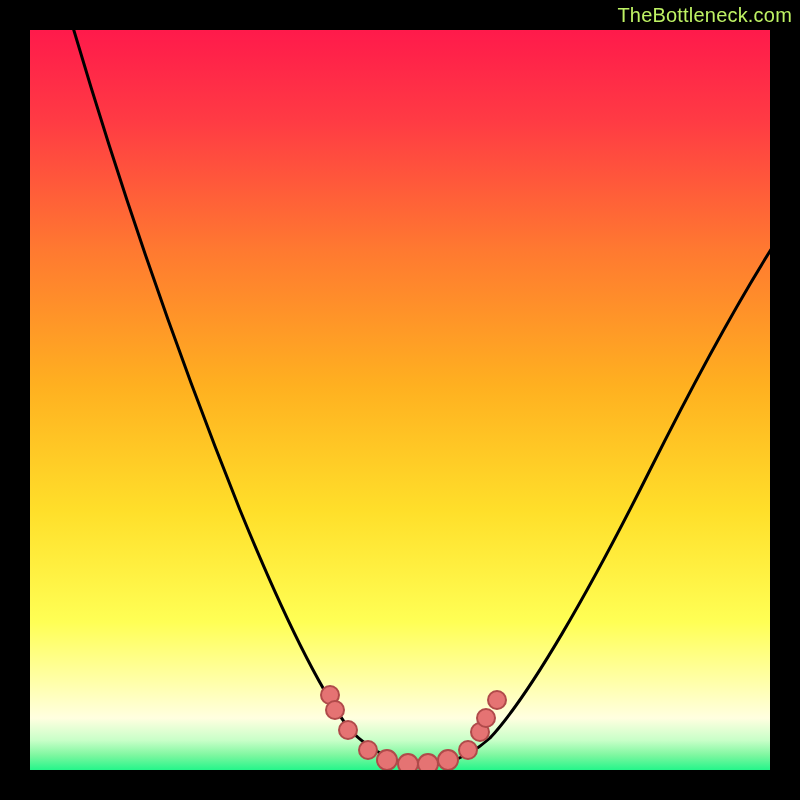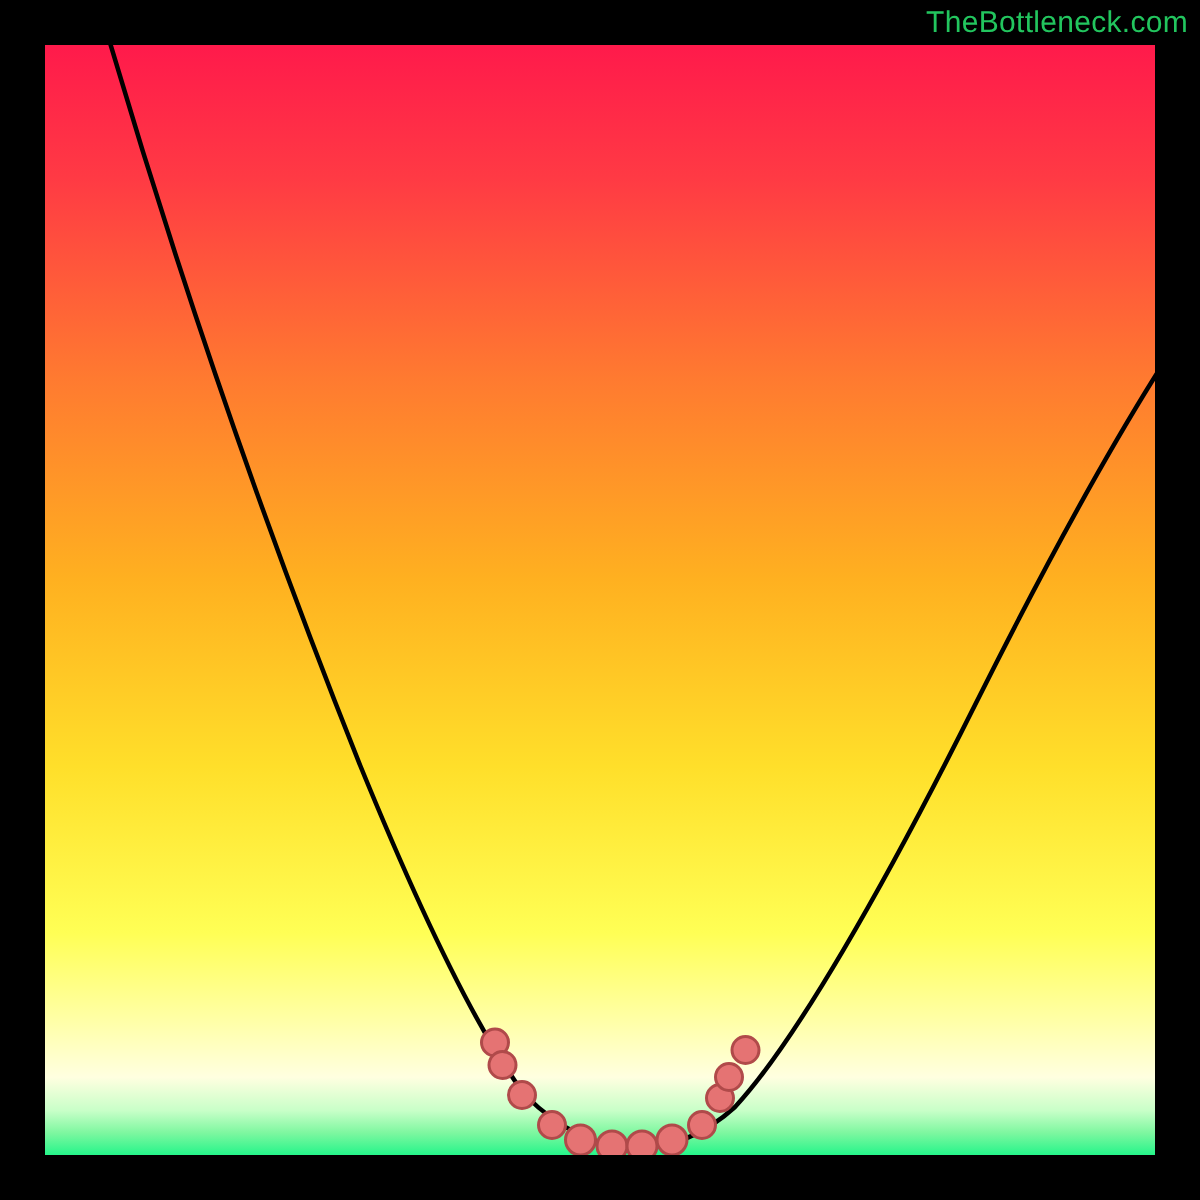--- a/index.html
+++ b/index.html
@@ -35,21 +35,21 @@
   .curve-svg {
     position: absolute;
     top: 0; left: 0;
     width: 740px;
     height: 740px;
   }
   .watermark {
     position: absolute;
     top: 4px;
     right: 8px;
-    color: #22c55e;
+    color: #bef264;
     font-size: 20px;
     font-weight: 500;
     letter-spacing: 0.2px;
   }
 </style>
 </head>
 <body>
 
 <div class="frame">
 

